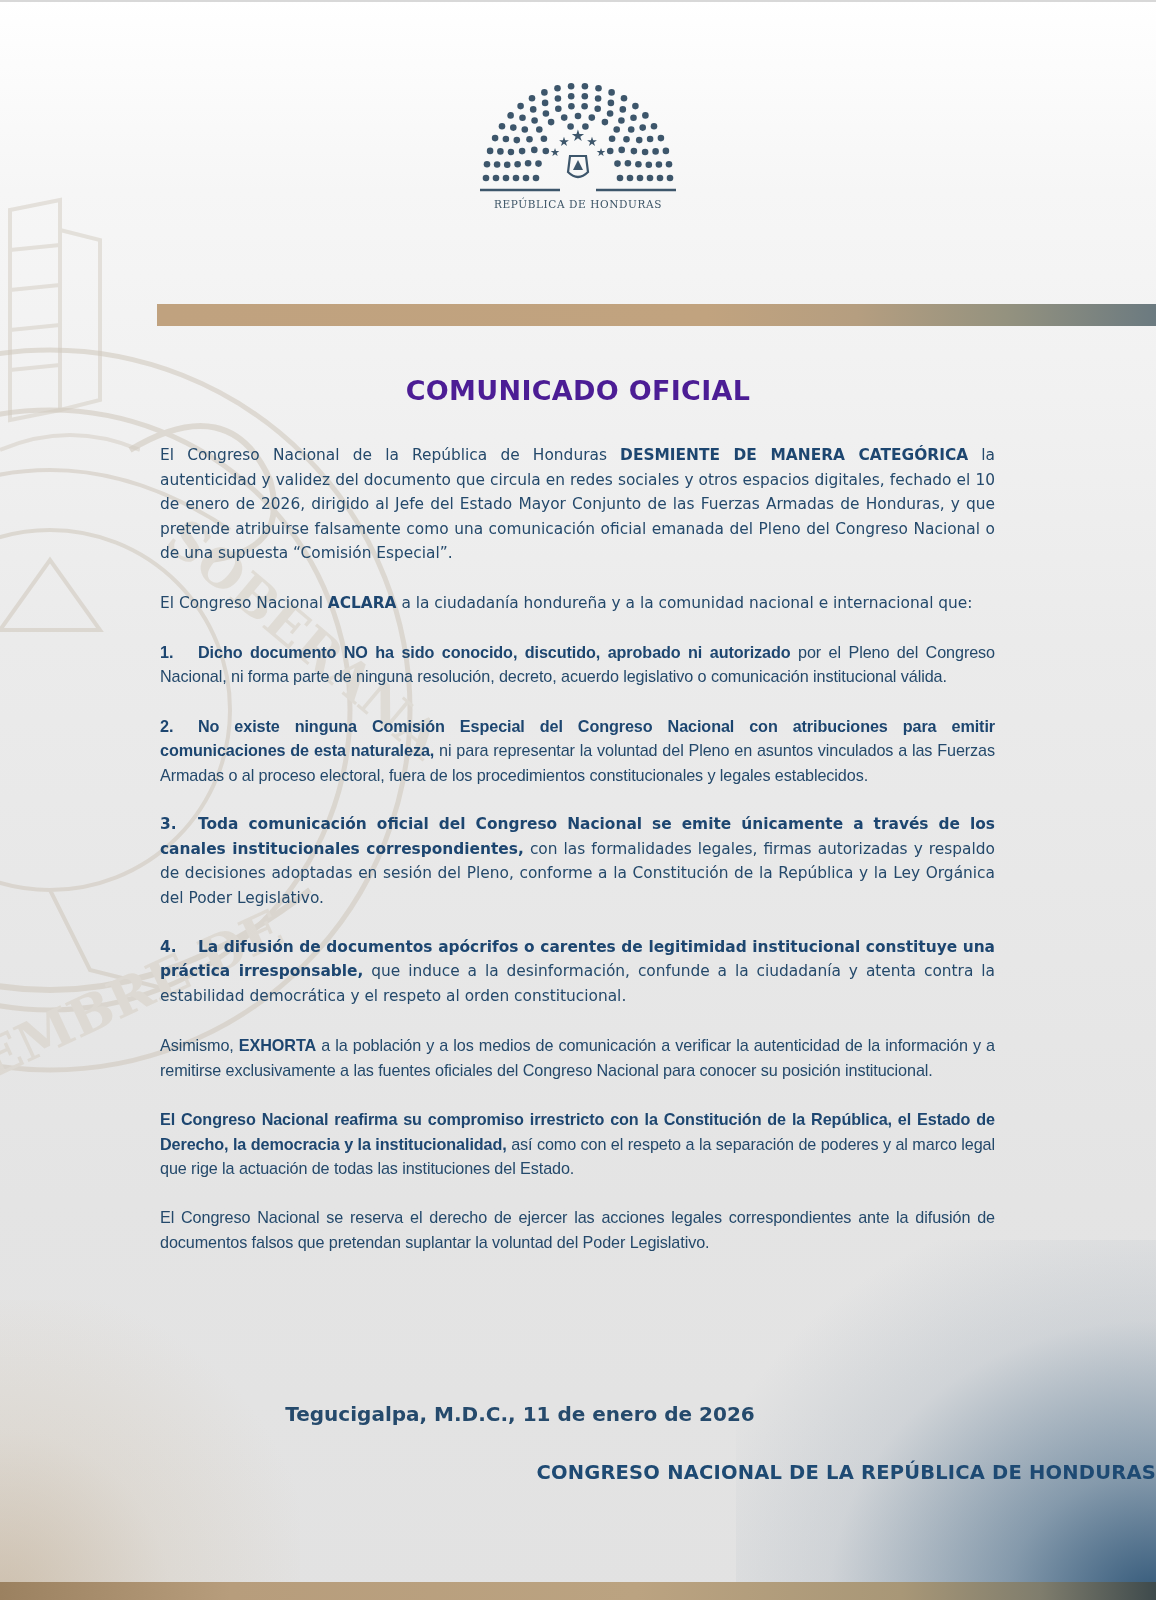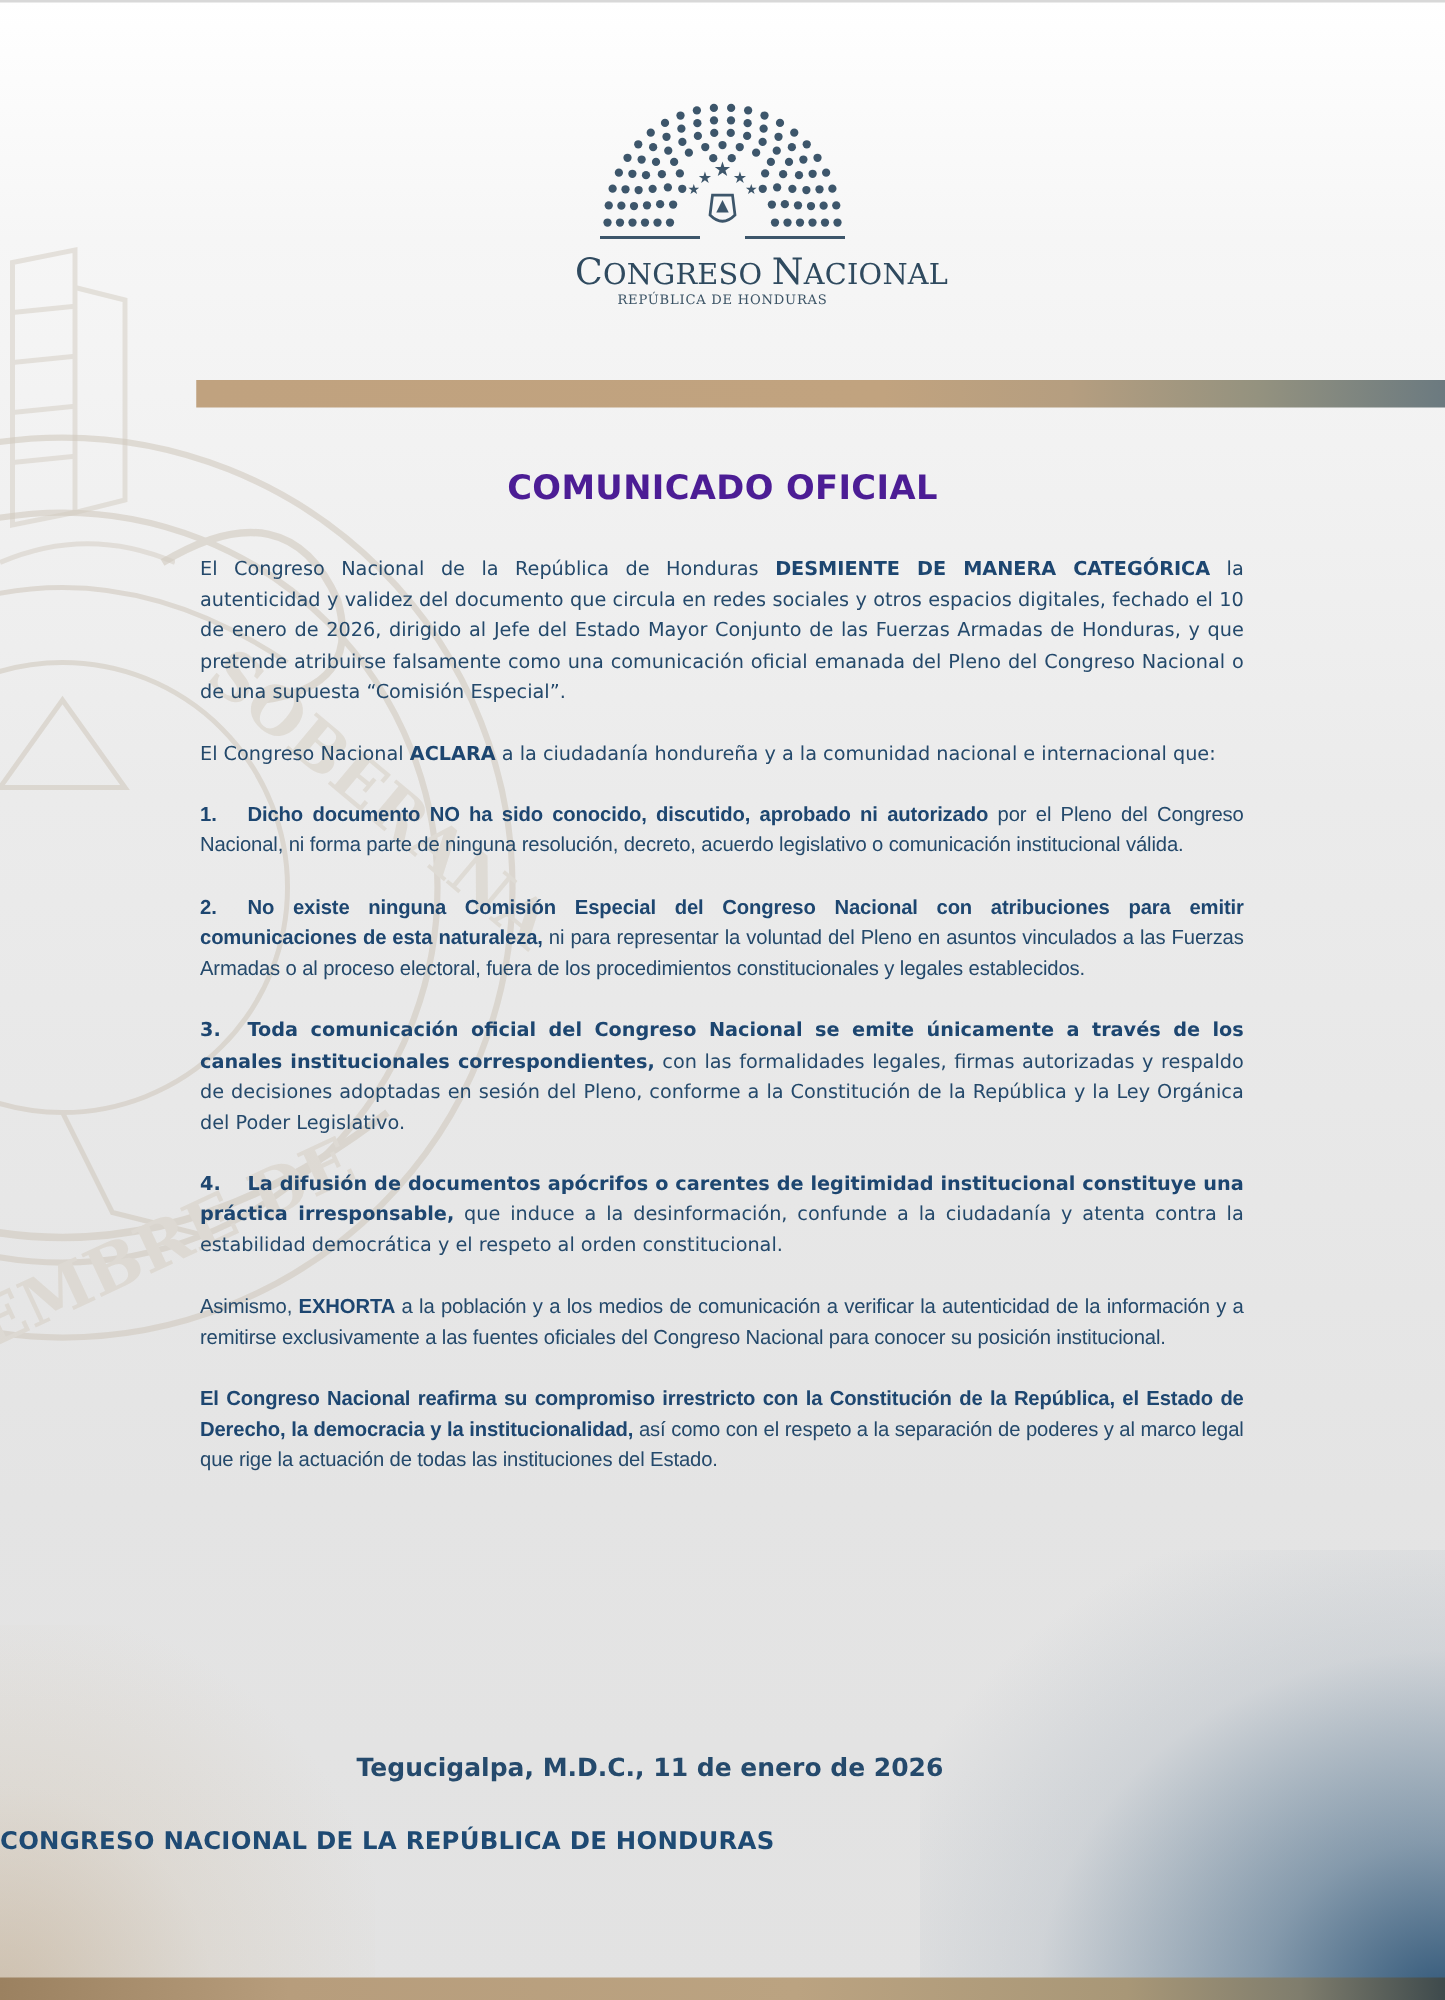--- a/index.html
+++ b/index.html
@@ -48,21 +48,21 @@
     text-align: justify; margin: 0 0 24.6px 0;
   }
   .p.cond { font-family: "Liberation Sans", sans-serif; font-size: 16.2px; letter-spacing: -0.1px; }
   .b { font-weight: bold; color: #1d4670; }
   .num { font-weight: bold; color: #1d4670; display: inline-block; width: 38px; }
   .date {
     position: absolute; left: 0; width: 1040px; top: 1402px; text-align: center;
     font-family: "DejaVu Sans", sans-serif; font-weight: bold; font-size: 20px; color: #254a6c;
   }
   .signoff {
-    position: absolute; left: 0; width: 1156px; top: 1461px; text-align: left;
+    position: absolute; left: 0; width: 1156px; top: 1461px; text-align: right;
     font-family: "DejaVu Sans", sans-serif; font-weight: bold; font-size: 19.5px; color: #1e4a73; letter-spacing: 0.2px;
   }
   .bottom-band {
     position: absolute; left: 0; bottom: 0; width: 1156px; height: 18px;
     background: linear-gradient(90deg, #9b8160 0%, #b79d7c 20%, #bba381 55%, #a89777 78%, #7f7d6d 90%, #3e4a4c 100%);
   }
 </style>
 </head>
 <body>
 
@@ -195,21 +195,20 @@
       <text x="100" y="63" font-size="16" text-anchor="middle" fill="#3d566b">★</text>
       <text x="86" y="68" font-size="12.8" text-anchor="middle" fill="#3d566b">★</text>
       <text x="114" y="68" font-size="12.8" text-anchor="middle" fill="#3d566b">★</text>
       <text x="77" y="77.5" font-size="11.200000000000001" text-anchor="middle" fill="#3d566b">★</text>
       <text x="123" y="77.5" font-size="11.200000000000001" text-anchor="middle" fill="#3d566b">★</text>
       <path d="M92 78 L108 78 L110 94 Q100 104 90 94 Z" fill="none" stroke="#3d566b" stroke-width="2.2"></path>
       <path d="M95 92 L100 82 L105 92 Z" fill="#3d566b"></path>
       <line x1="2" y1="112" x2="82" y2="112" stroke="#3d566b" stroke-width="2.5"></line>
       <line x1="118" y1="112" x2="198" y2="112" stroke="#3d566b" stroke-width="2.5"></line>
     </svg>
-  <div class="logo-name"><span class="cap">C</span><span>ONGRESO</span> <span class="cap">N</span><span>ACIONAL</span></div>
   <div class="logo-sub">REPÚBLICA DE HONDURAS</div>
 </div>
 
 <div class="band"></div>
 
 <div class="title">COMUNICADO OFICIAL</div>
 
 <div class="content">
   <p class="p"><span>El Congreso Nacional de la República de Honduras </span><span class="b">DESMIENTE DE MANERA CATEGÓRICA</span><span> la autenticidad y validez del documento que circula en redes sociales y otros espacios digitales, fechado el 10 de enero de 2026, dirigido al Jefe del Estado Mayor Conjunto de las Fuerzas Armadas de Honduras, y que pretende atribuirse falsamente como una comunicación oficial emanada del Pleno del Congreso Nacional o de una supuesta “Comisión Especial”.</span></p>
 
@@ -220,18 +219,19 @@
   <p class="p cond"><span class="num">2.</span><span class="b">No existe ninguna Comisión Especial del Congreso Nacional con atribuciones para emitir comunicaciones de esta naturaleza,</span><span> ni para representar la voluntad del Pleno en asuntos vinculados a las Fuerzas Armadas o al proceso electoral, fuera de los procedimientos constitucionales y legales establecidos.</span></p>
 
   <p class="p"><span class="num">3.</span><span class="b">Toda comunicación oficial del Congreso Nacional se emite únicamente a través de los canales institucionales correspondientes,</span><span> con las formalidades legales, firmas autorizadas y respaldo de decisiones adoptadas en sesión del Pleno, conforme a la Constitución de la República y la Ley Orgánica del Poder Legislativo.</span></p>
 
   <p class="p"><span class="num">4.</span><span class="b">La difusión de documentos apócrifos o carentes de legitimidad institucional constituye una práctica irresponsable,</span><span> que induce a la desinformación, confunde a la ciudadanía y atenta contra la estabilidad democrática y el respeto al orden constitucional.</span></p>
 
   <p class="p cond"><span>Asimismo, </span><span class="b">EXHORTA</span><span> a la población y a los medios de comunicación a verificar la autenticidad de la información y a remitirse exclusivamente a las fuentes oficiales del Congreso Nacional para conocer su posición institucional.</span></p>
 
   <p class="p cond"><span class="b">El Congreso Nacional reafirma su compromiso irrestricto con la Constitución de la República, el Estado de Derecho, la democracia y la institucionalidad,</span><span> así como con el respeto a la separación de poderes y al marco legal que rige la actuación de todas las instituciones del Estado.</span></p>
 
+  <p class="p cond">El Congreso Nacional se reserva el derecho de ejercer las acciones legales correspondientes ante la difusión de documentos falsos que pretendan suplantar la voluntad del Poder Legislativo.</p>
 </div>
 
 <div class="date">Tegucigalpa, M.D.C., 11 de enero de 2026</div>
 <div class="signoff">CONGRESO NACIONAL DE LA REPÚBLICA DE HONDURAS</div>
 
 <div class="bottom-band"></div>
 
 </body></html>

